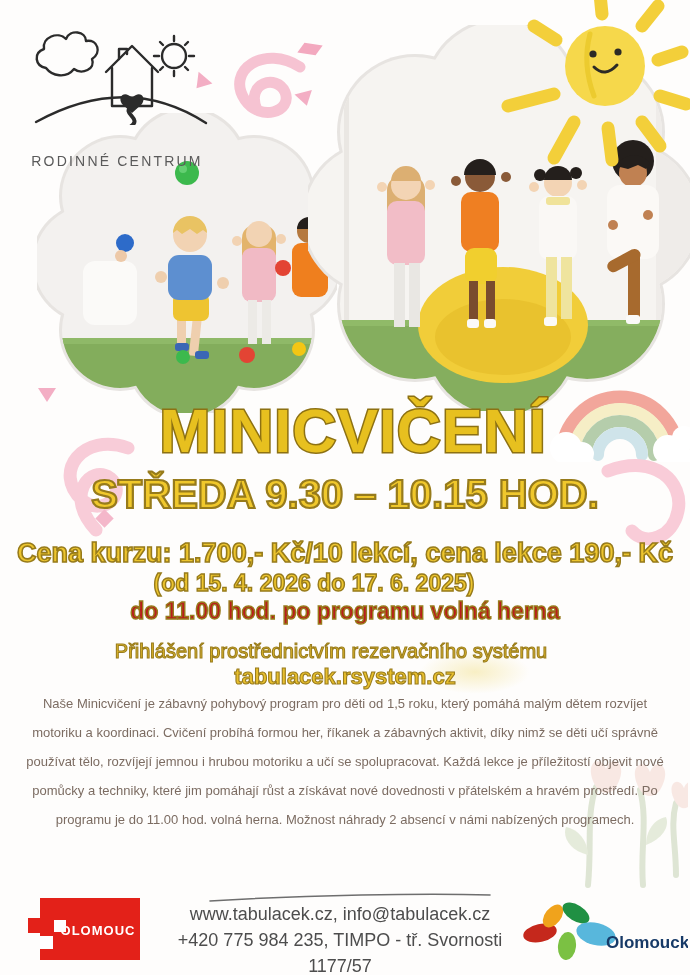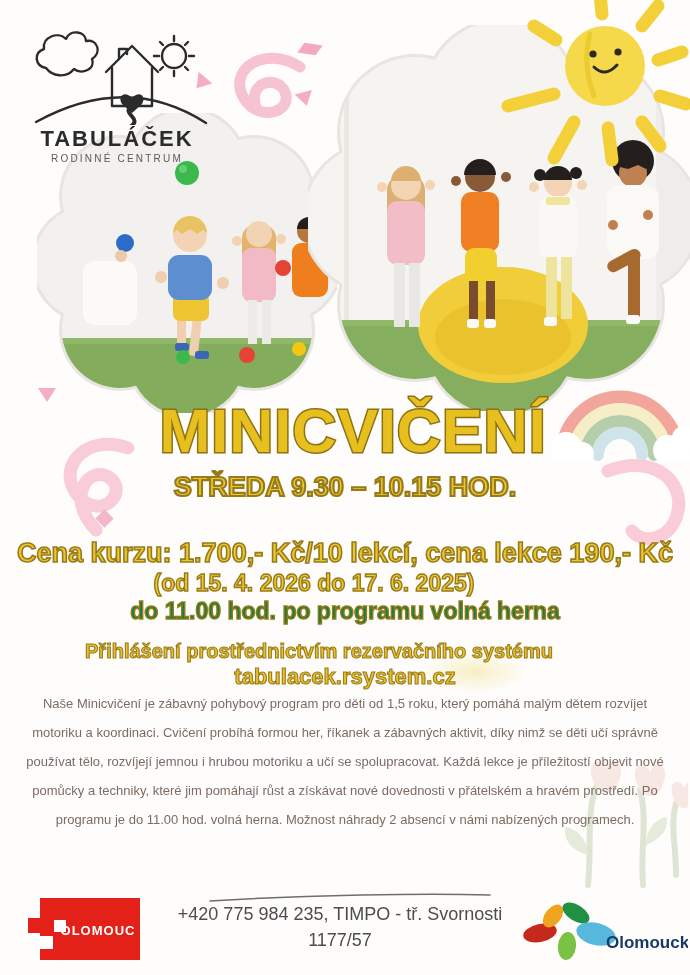--- a/index.html
+++ b/index.html
@@ -5,37 +5,37 @@
   html,body{margin:0;padding:0;}
   body{width:690px;height:975px;position:relative;overflow:hidden;
        background:#fefdfc;font-family:"Liberation Sans",sans-serif;}
   .abs{position:absolute;}
 
   
   .logo-block{left:22px;top:10px;width:190px;height:160px;z-index:4;}
   .brand-name{position:absolute;left:0;top:116px;width:190px;text-align:center;
     font-size:22px;font-weight:bold;letter-spacing:2px;color:#2b2b2b;}
   .brand-sub{position:absolute;left:0;top:143px;width:190px;text-align:center;
-    font-size:10px;letter-spacing:2.2px;color:#5a5a5a;}
+    font-size:14px;letter-spacing:2.2px;color:#5a5a5a;}
 
   
   .title{left:0;top:396px;width:690px;text-align:center;z-index:6;
     font-size:61px;font-weight:bold;letter-spacing:1px;color:#e7c01f;
     -webkit-text-stroke:3px #8d7113;paint-order:stroke fill;padding-left:8px;}
   .schedule{left:0;top:472px;width:690px;text-align:center;z-index:6;
-    font-size:27px;font-weight:bold;color:#f0c82c;
+    font-size:40px;font-weight:bold;color:#f0c82c;
     -webkit-text-stroke:2.2px #977b1b;}
   .price1{left:0;top:538px;width:690px;text-align:center;z-index:6;
     font-size:27px;font-weight:bold;color:#edc52e;-webkit-text-stroke:1.6px #977b1b;}
   .price2{left:0;top:570px;width:628px;text-align:center;z-index:6;
     font-size:23px;font-weight:bold;color:#edc52e;-webkit-text-stroke:1.4px #977b1b;}
   .price3{left:0;top:598px;width:690px;text-align:center;z-index:6;
-    font-size:23px;font-weight:bold;color:#15803d;-webkit-text-stroke:1.4px #977b1b;}
+    font-size:23px;font-weight:bold;color:#b91c1c;-webkit-text-stroke:1.4px #977b1b;}
   .reg1{left:0;top:640px;width:638px;text-align:center;z-index:6;
-    font-size:20px;font-weight:bold;color:#e8bf2d;-webkit-text-stroke:1.1px #9a7d1d;}
+    font-size:20px;font-weight:normal;color:#e8bf2d;padding-left:12px;-webkit-text-stroke:1.1px #9a7d1d;}
   .reg2{left:0;top:664px;width:690px;text-align:center;z-index:6;
     font-size:22px;font-weight:bold;color:#e8bf2d;-webkit-text-stroke:1.1px #9a7d1d;
     text-decoration:none;display:block;}
 
   .descr{left:25px;top:689px;width:640px;z-index:6;text-align:center;
     font-size:13px;line-height:29px;color:#7c6c62;}
 
   
   .contact{left:150px;top:901px;width:380px;text-align:center;z-index:6;
     color:#4d4d4d;font-size:18px;line-height:26px;}
@@ -283,21 +283,20 @@
       <g>
         <path d="M84,62 L110,36 L136,62"></path>
         <path d="M90,58 V96 H130 V58"></path>
         <path d="M97,49 V39 H105 V44"></path>
       </g>
       <path d="M14,112 Q105,62 184,113"></path>
       <path d="M110,96 C98,104 122,108 108,117 C96,124 118,130 104,138" stroke-width="4"></path>
     </g>
     <path d="M110,88 c-7,-8 -15,-2 -10,6 l10,9 10,-9 c5,-8 -3,-14 -10,-6 z" fill="#2b2b2b"></path>
   </svg>
-  <div class="brand-name">TABULÁČEK</div>
   <div class="brand-sub">RODINNÉ CENTRUM</div>
 </div>
 
 <div class="abs title">MINICVIČENÍ</div>
 <div class="abs schedule">STŘEDA 9.30 – 10.15 HOD.</div>
 <div class="abs price1">Cena kurzu: 1.700,- Kč/10 lekcí, cena lekce 190,- Kč</div>
 <div class="abs price2">(od 15. 4. 2026 do 17. 6. 2025)</div>
 <div class="abs price3">do 11.00 hod. po programu volná herna</div>
 <div class="abs reg1">Přihlášení prostřednictvím rezervačního systému</div>
 <a class="abs reg2" href="#">tabulacek.rsystem.cz</a>
@@ -309,20 +308,21 @@
   <rect x="12" y="38" width="13" height="13" fill="#ffffff"></rect>
   <rect x="26" y="22" width="12" height="12" fill="#ffffff"></rect>
   <text x="70" y="37" text-anchor="middle" font-family="Liberation Sans, sans-serif" font-size="13" font-weight="bold" letter-spacing="1" fill="#ffffff">OLOMOUC</text>
 </svg>
 
 <svg class="abs" style="left:205px;top:890px;z-index:6" width="290" height="14" viewBox="0 0 290 14">
   <path d="M5,11 C100,5 220,3 285,5" fill="none" stroke="#6e6e6e" stroke-width="1.6" stroke-linecap="round"></path>
 </svg>
 
 <div class="abs contact">
+  <div>www.tabulacek.cz, info@tabulacek.cz</div>
   <div>+420 775 984 235, TIMPO - tř. Svornosti 1177/57</div>
 </div>
 
 <svg class="abs" style="left:518px;top:902px;z-index:6" width="170" height="58" viewBox="0 0 170 58">
   <g>
     <ellipse cx="22" cy="31" rx="17" ry="9" fill="#c5281c" transform="rotate(-12 22 31)"></ellipse>
     <ellipse cx="35" cy="14" rx="13" ry="8" fill="#f0a31c" transform="rotate(-52 35 14)"></ellipse>
     <ellipse cx="58" cy="11" rx="15" ry="8" fill="#209043" transform="rotate(32 58 11)"></ellipse>
     <ellipse cx="78" cy="32" rx="20" ry="11" fill="#58b7dc" transform="rotate(14 78 32)"></ellipse>
     <ellipse cx="49" cy="44" rx="9" ry="14" fill="#7bc143" transform="rotate(6 49 44)"></ellipse>

